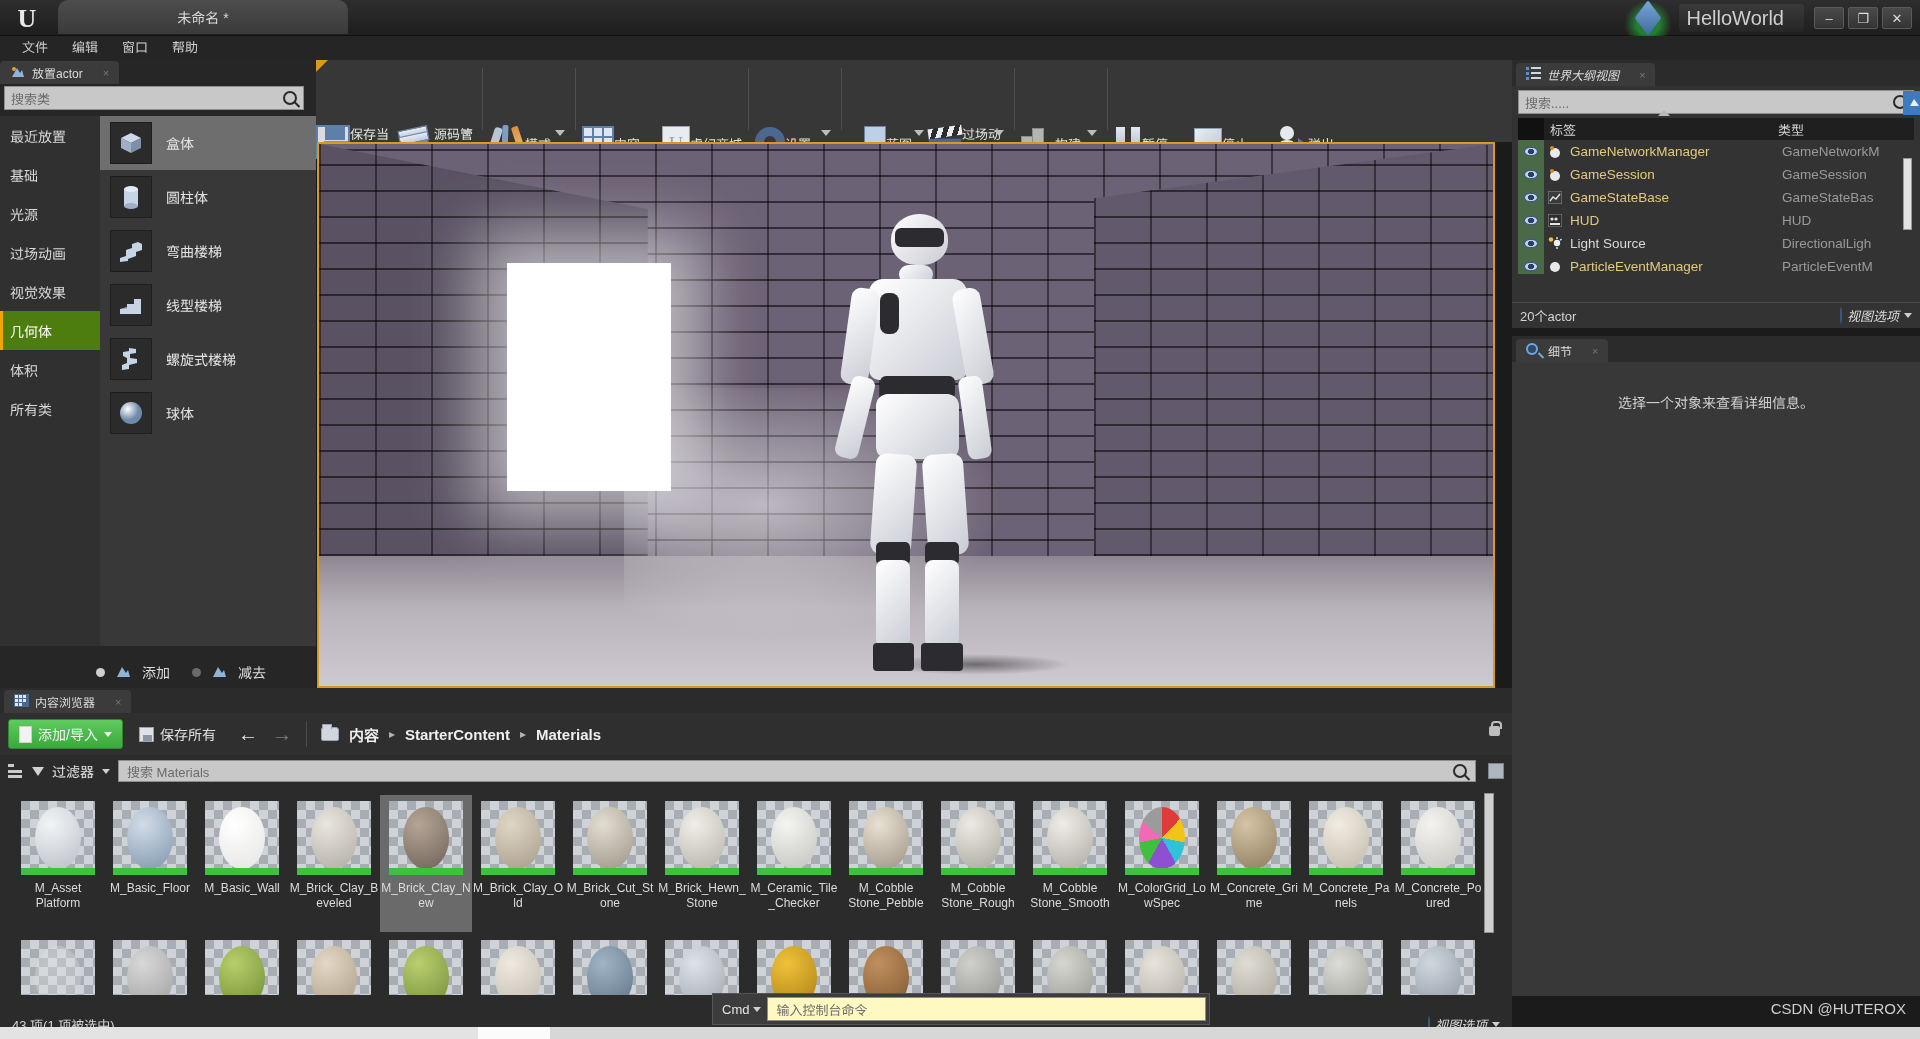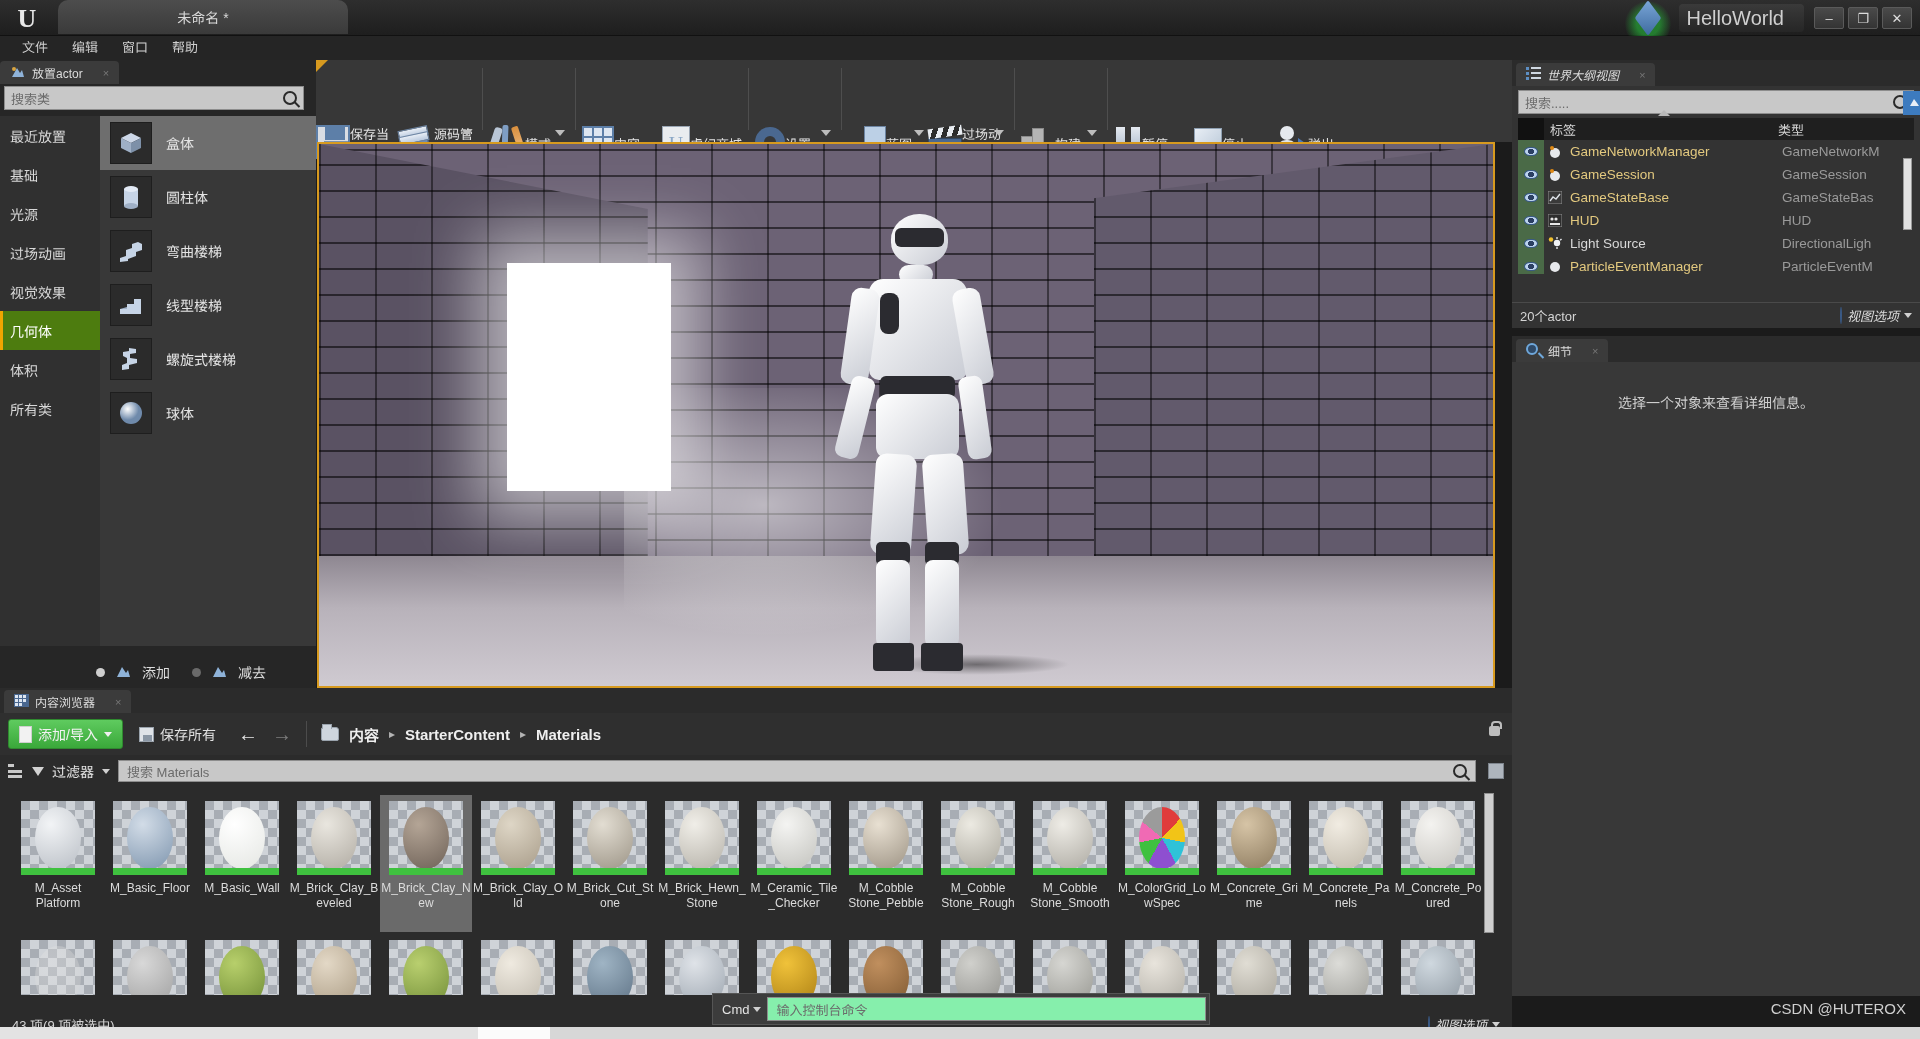--- a/index.html
+++ b/index.html
@@ -397,21 +397,21 @@
   .console {
     position: absolute; left: 712px; bottom: 14px; width: 498px; height: 32px;
     background: #3c3c3c; border: 1px solid #555; display:flex; align-items:center;
     padding: 3px;
   }
   .cmd-btn {
     height: 24px; padding: 0 6px; display:flex; align-items:center; gap:4px;
     font-size: 13px; color: #e4e4e4;
   }
   .console-input {
-    flex: 1; height: 24px; background:#86efac; border:1px solid #8d8d8d;
+    flex: 1; height: 24px; background:#fef9c3; border:1px solid #8d8d8d;
     display:flex; align-items:center; padding: 0 8px; font-size: 13px; color:#6b6b6b;
   }
 
   
   .watermark {
     position: absolute; right: 14px; bottom: 22px; font-size: 15px; color: #cfcfcf;
   }
   .taskbar {
     position:absolute; left: 0; bottom: 0; width: 1920px; height: 12px;
     background: #d7d7d7;
@@ -1164,21 +1164,21 @@
             <div class="sphere" style="background:radial-gradient(circle at 34% 28%, #cfd8df, #8b959e);"></div>
 
           </div>
         </div>
       </div>
     </div>
 
     <div class="cb-scroll"></div>
 
     <div class="cb-status">
-      <span>43 项(9 项被选中)</span>
+      <span>43 项(1 项被选中)</span>
       <span class="spacer"></span>
       <span class="viewopts">
         <span><span class="eye-glyph"></span></span>
         <span>视图选项</span>
         <span class="caret-down"></span>
       </span>
     </div>
   </div>
 
   <div class="console">

